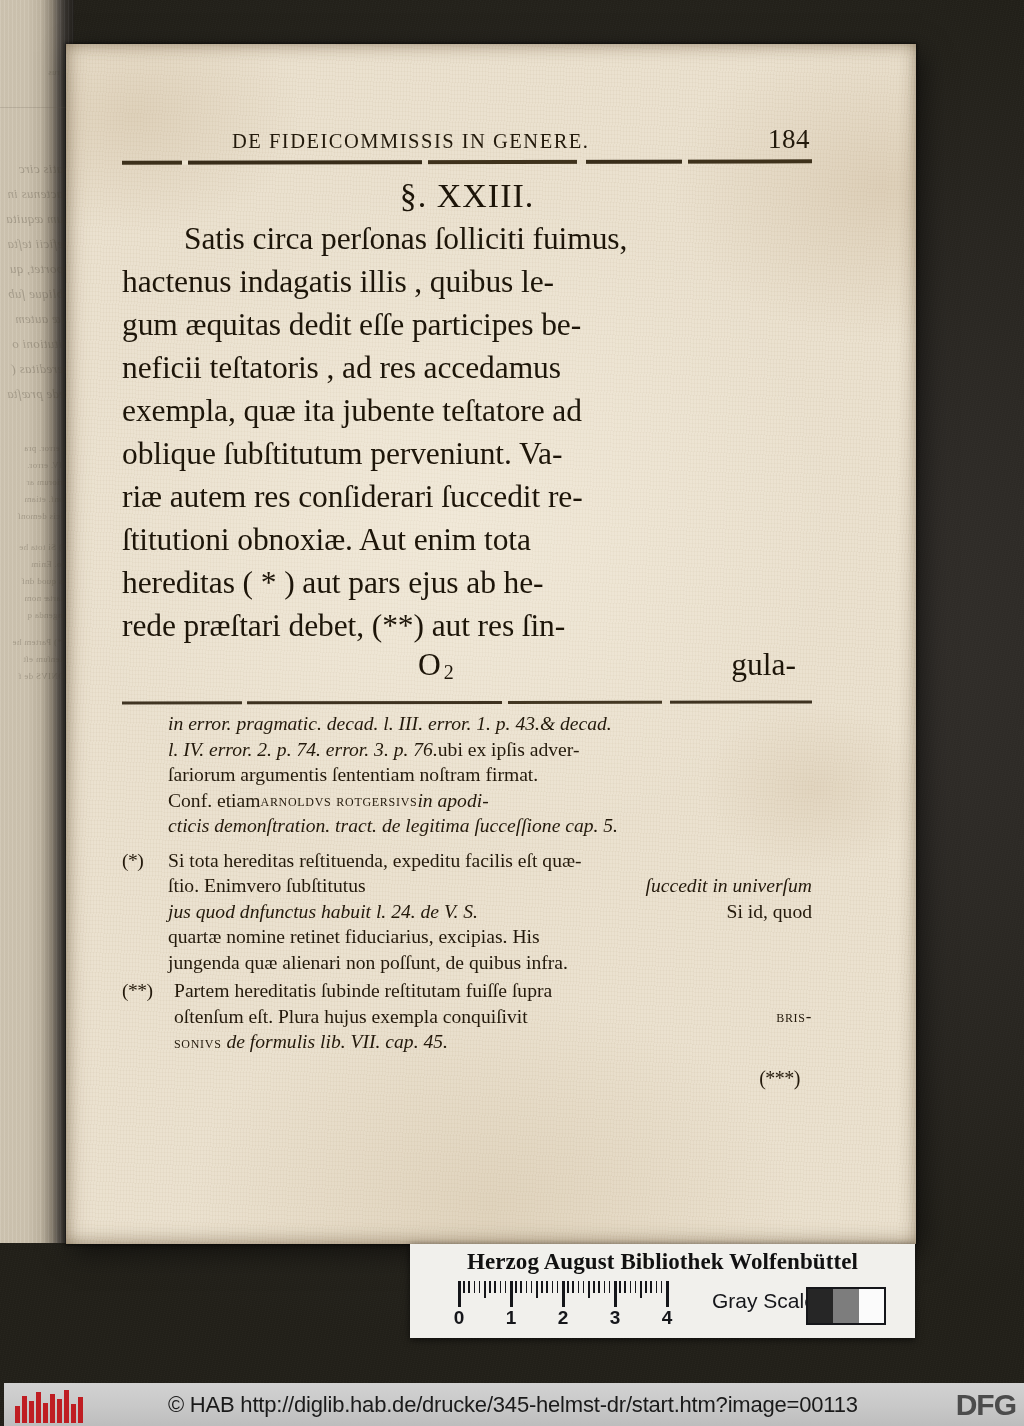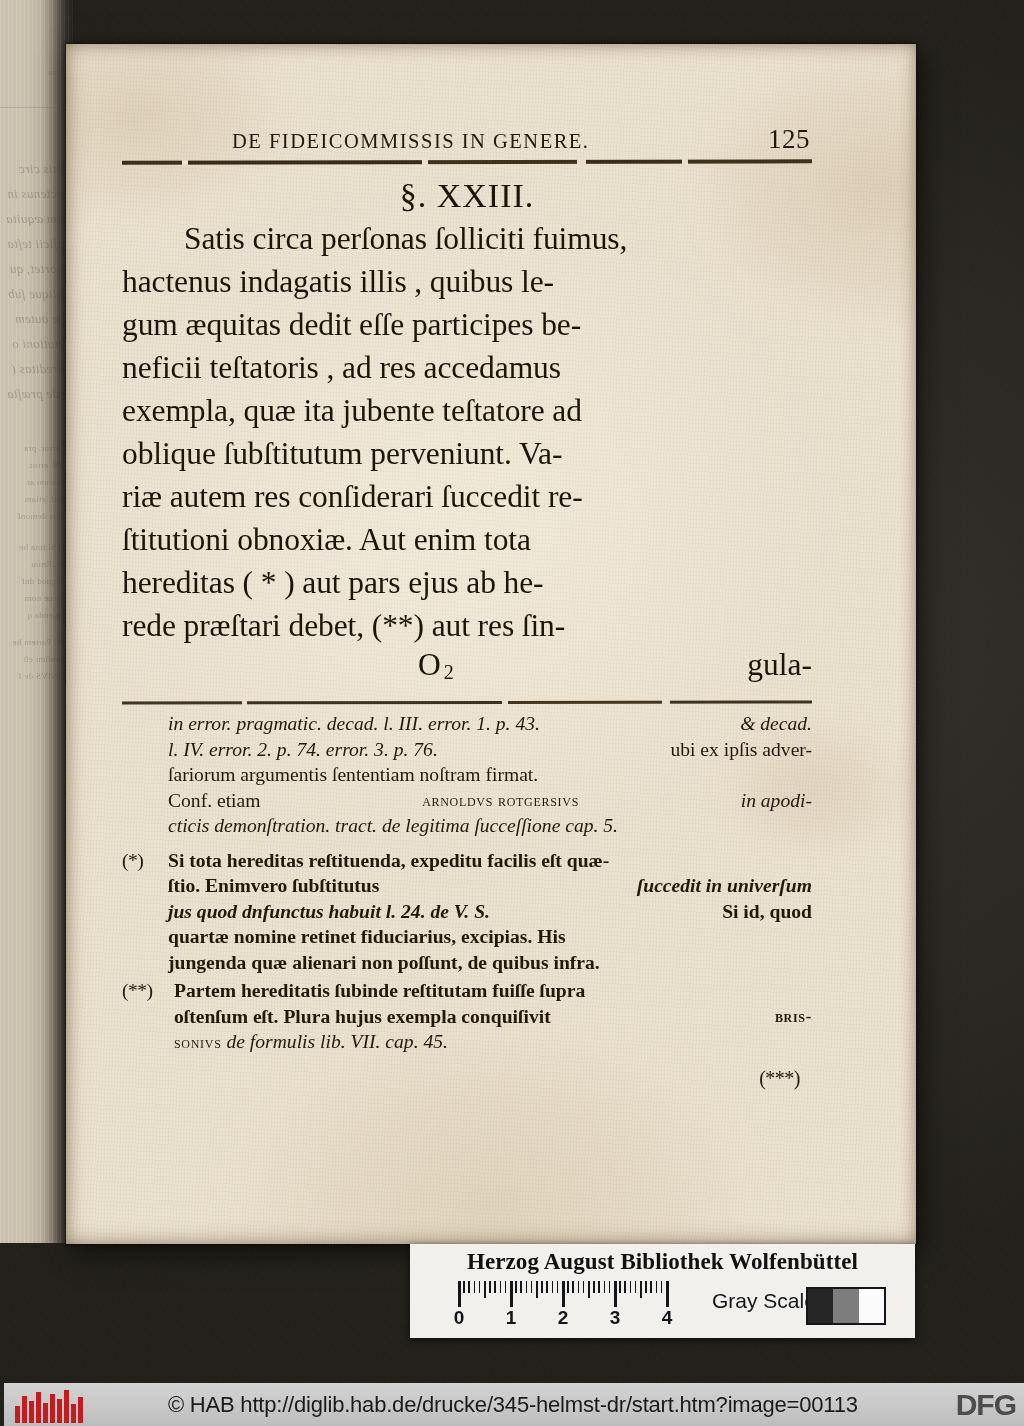--- a/index.html
+++ b/index.html
@@ -182,21 +182,21 @@
   }
   .sigline .sig-mark sub {
     font-size: 20px;
     vertical-align: baseline;
     position: relative;
     top: 4px;
     left: 3px;
   }
   .sigline .catchword {
     position: absolute;
-    right: 0; top: 0; text-align: right;
+    right: 16px; top: 0; text-align: right;
   }
 
   
   .rule-note {
     margin: 10px 0 7px 0;
     height: 3px;
     background:
       linear-gradient(to right,
         #2e2210 0 120px, #e9dfcc 120px 125px,
         #2a1e0c 125px 380px, #e9dfcc 380px 386px,
@@ -216,25 +216,24 @@
     white-space: nowrap;
     letter-spacing: -.5px;
   }
   .note-mark.wide { width: 52px; }
   .note-body { flex: 1 1 auto; }
   .note-body .ln { display: block; white-space: nowrap; }
   .note-body .ln-j {
     display: flex;
     justify-content: space-between;
     white-space: nowrap;
-    font-weight: bold;
   }
   .note-top { margin-left: 46px; margin-bottom: 9px; }
   .note-top .ln, .note-top .ln-j { display: block; white-space: nowrap; }
-  .note-top .ln-j { display: flex; justify-content: space-between; }
+  .note-top .ln-j { display: flex; }
 
   i, .it { font-style: italic; }
   .sc {
     font-variant: small-caps;
     text-transform: lowercase;
     letter-spacing: .6px;
   }
   .sc-u { font-size: .86em; letter-spacing: .7px; }
 
   .tail-mark {
@@ -397,21 +396,21 @@
   </div>
 </div>
 
 <div id="leaf">
   <div id="leaf-tex"></div>
 
   <div id="typeblock">
 
     <div class="runhead">
       <span class="runhead-title">DE FIDEICOMMISSIS IN GENERE.</span>
-      <span class="folio">125</span>
+      <span class="folio">184</span>
     </div>
     <div class="rule-head"></div>
 
     <div class="sec-head">§. XXIII.</div>
 
     <div class="body-copy">
       <span class="ln firstline">Satis circa perſonas ſolliciti fuimus,</span>
       <span class="ln-j">hactenus  indagatis  illis ,  quibus  le-</span>
       <span class="ln-j">gum æquitas dedit eſſe participes be-</span>
       <span class="ln-j">neficii teſtatoris ,  ad res  accedamus</span>

